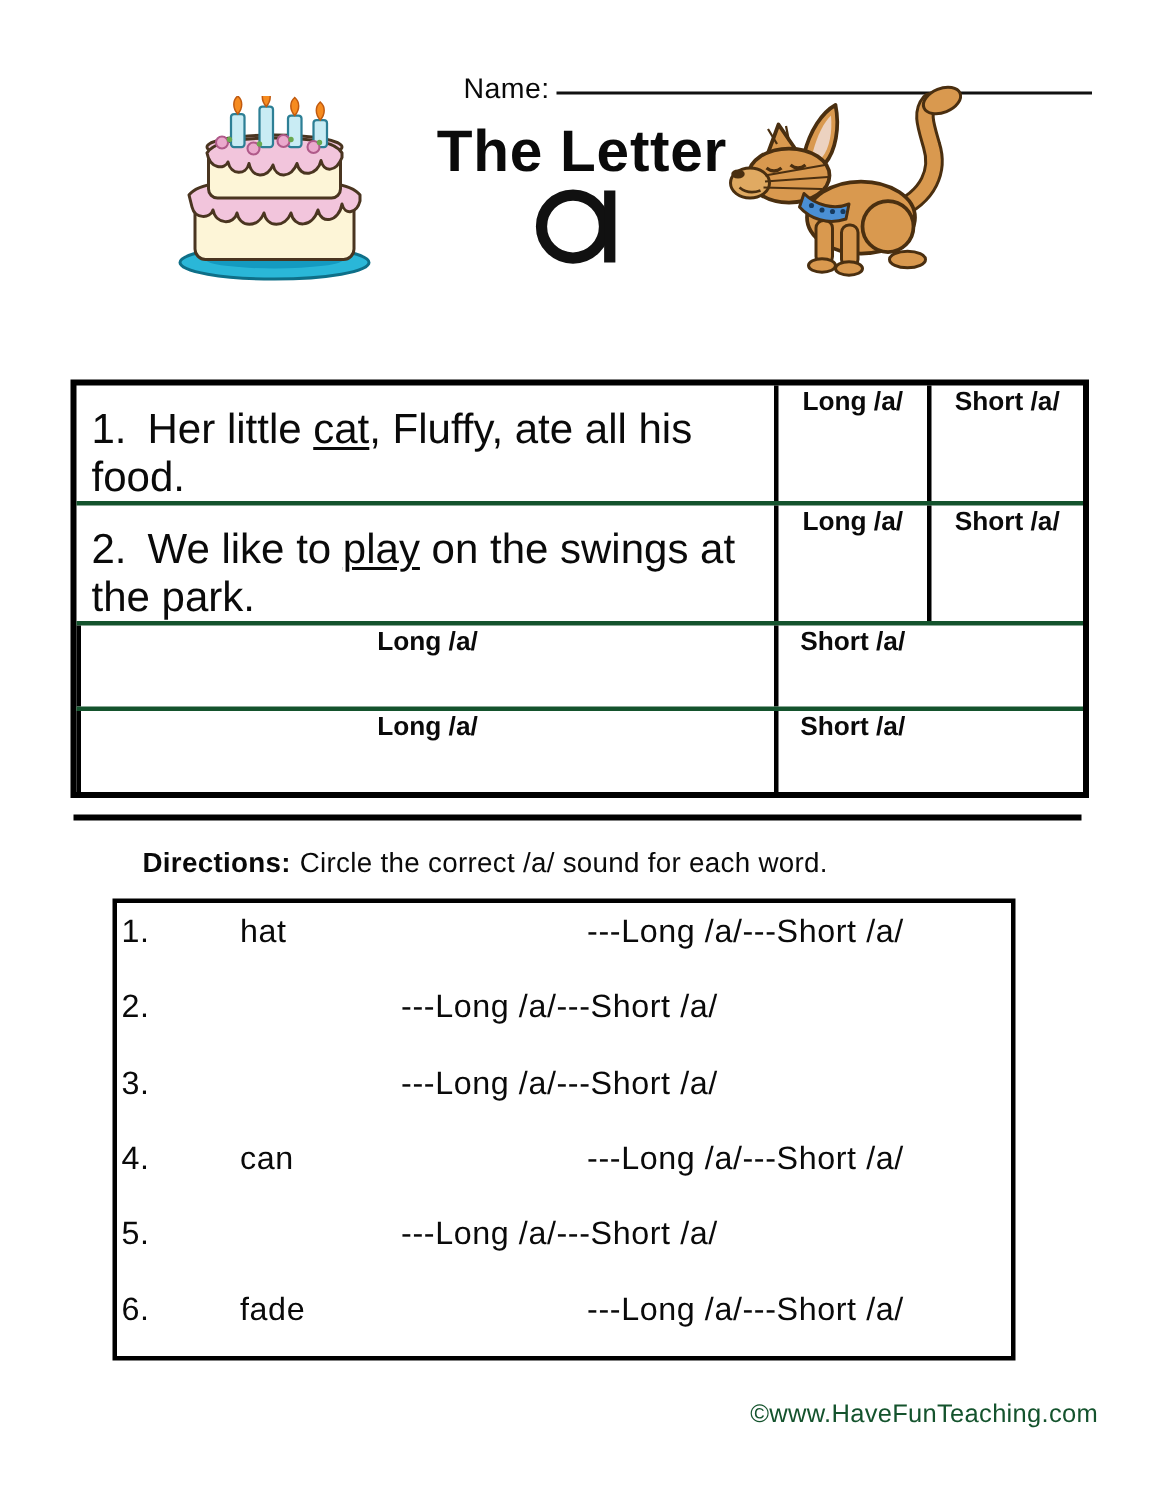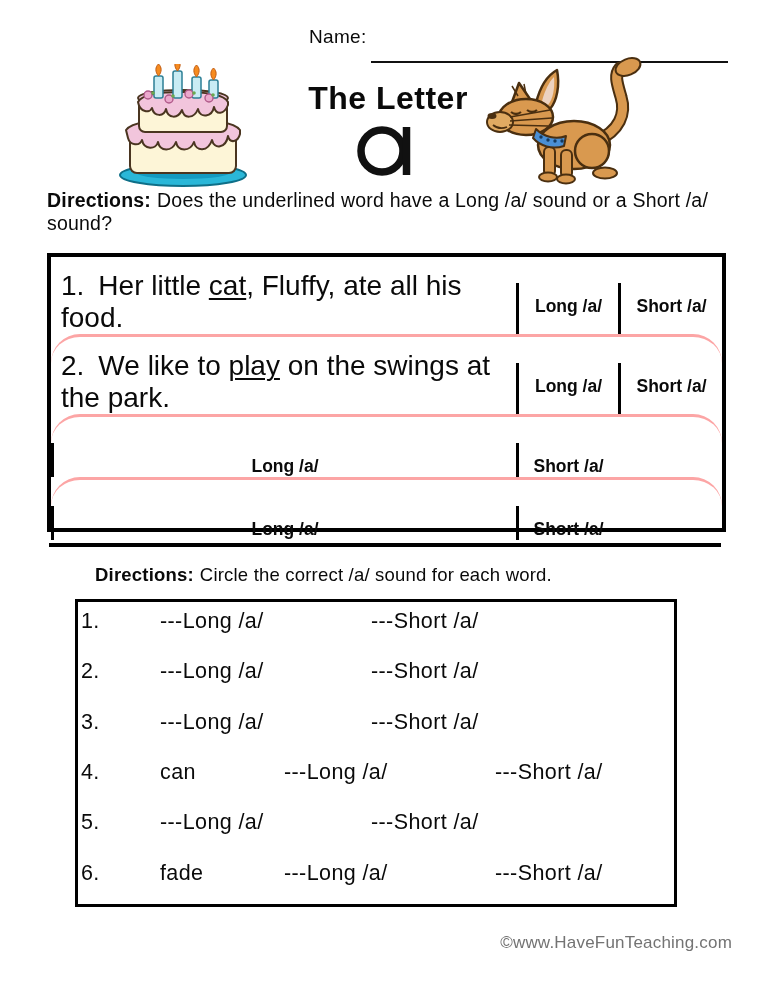--- a/index.html
+++ b/index.html
@@ -5,60 +5,60 @@
   * { margin:0; padding:0; box-sizing:border-box; }
   html,body { background:#e8e8e8; }
   .page {
     position:relative; width:772px; height:1000px; margin:0 auto;
     background:#ffffff; overflow:hidden; color:#0a0a0a;
     font-family:"Liberation Sans", sans-serif;
   }
   .sr { position:absolute; width:1px; height:1px; overflow:hidden; clip:rect(0 0 0 0); white-space:nowrap; }
 
   
-  .name-label { position:absolute; left:309px; top:26px; font-size:19px; letter-spacing:0.3px; }
+  .name-label { position:absolute; left:309px; top:49px; font-size:19px; letter-spacing:0.3px; }
   .name-line { position:absolute; left:371px; top:61px; width:357px; height:2px; background:#111; }
   .title { position:absolute; left:268px; top:80px; width:240px; text-align:center;
-           font-size:32px; font-weight:bold; letter-spacing:0.5px; }
+           font-size:39px; font-weight:bold; letter-spacing:0.5px; }
   .letter-wrap { position:absolute; left:356px; top:117px; width:66px; height:63px; }
   .cake-wrap { position:absolute; left:112px; top:64px; width:145px; height:125px; }
   .cat-wrap  { position:absolute; left:486px; top:55px; width:162px; height:133px; }
 
   
   .directions1 { position:absolute; left:47px; top:189px; width:674px;
                  font-size:19.5px; line-height:1.2; letter-spacing:0.2px; }
   .directions2 { position:absolute; left:95px; top:564px; width:600px;
                  font-size:18.5px; letter-spacing:0.2px; }
   .dir-label { font-weight:bold; margin-right:6px; }
 
   
   .t1 { position:absolute; left:47px; top:253px; width:679px; height:279px;
         border:4px solid #000; display:grid; grid-template-rows:repeat(4,1fr); }
   .t1-row { display:grid; grid-template-columns:1fr 102px 104px; }
-  .t1-row + .t1-row { border-top:3px solid #fca5a5;border-radius:29px; }
+  .t1-row + .t1-row { border-top:3px solid #14532d; }
   .t1-sentence { padding:13px 4px 0 10px; font-size:28px; }
   .t1-sentence .num { margin-right:14px; }
   .t1-sentence .u { text-decoration:underline; text-decoration-thickness:2px; text-underline-offset:3px; }
-  .t1-choice { border-left:3px solid #000; text-align:center; padding-top:13px;
-               font-size:17.5px; font-weight:bold;margin-top:26px; }
+  .t1-choice { border-left:3px solid #000; text-align:center; 
+               font-size:17.5px; font-weight:bold; }
 
   
   .divider { position:absolute; left:49px; top:543px; width:672px; height:4px; background:#000; }
 
   
   .t2 { position:absolute; left:75px; top:599px; width:602px; height:308px; border:3px solid #000; }
   .t2-row { height:calc(100% / 6); display:flex; align-items:flex-start; padding-top:7px;
             font-size:21.5px; letter-spacing:0.4px; }
   .t2-num  { width:82px; padding-left:3px; }
   .t2-word { width:124px; }
-  .t2-long { width:211px; }
+  .t2-long { width:211px;text-align:right; }
 
   
   .footer { position:absolute; left:420px; top:933px; width:312px; text-align:right;
-            font-size:17px; letter-spacing:0.2px; color:#737373; }
+            font-size:17px; letter-spacing:0.2px; color:#14532d; }
 </style>
 </head>
 <body>
 
 <div class="page">
 
   <span class="name-label">Name:</span>
   <div class="name-line"></div>
 
   <div class="cake-wrap">
@@ -148,23 +148,20 @@
       <path d="M24 62 L64 55 M24 66 L66 63 M23 70 L62 71" fill="none" stroke="#4a2f10" stroke-width="1.5"></path>
 
       <path d="M50 74 C 58 82, 70 85, 80 81 L78 91 C 66 95, 54 91, 47 83 Z" fill="#4a8fd4" stroke="#4a2f10" stroke-width="2" stroke-linejoin="round"></path>
       <circle cx="55" cy="82" r="1.7" fill="#163a5e"></circle>
       <circle cx="62" cy="85" r="1.7" fill="#163a5e"></circle>
       <circle cx="69" cy="86" r="1.7" fill="#163a5e"></circle>
       <circle cx="76" cy="86" r="1.7" fill="#163a5e"></circle>
     </svg>
   </div>
 
-  <p class="directions1">
-    <span class="dir-label">Directions:</span><span>Does the underlined word have a Long /a/ sound or a Short /a/ sound?</span>
-  </p>
 
   <div class="t1">
 
     <div class="t1-row">
       <div class="t1-sentence">
         <span class="num">1.</span><span>Her little </span><span class="u">cat</span><span>, Fluffy, ate all his food.</span>
       </div>
       <div class="t1-choice">Long /a/</div>
       <div class="t1-choice">Short /a/</div>
     </div>
@@ -192,20 +189,21 @@
   <div class="divider"></div>
 
   <p class="directions2">
     <span class="dir-label">Directions:</span><span>Circle the correct /a/ sound for each word.</span>
   </p>
 
   <div class="t2">
 
     <div class="t2-row">
       <span class="t2-num">1.</span>
+      <span class="t2-word">hat</span>
       <span class="t2-long">---Long /a/</span>
       <span class="t2-short">---Short /a/</span>
     </div>
 
     <div class="t2-row">
       <span class="t2-num">2.</span>
       <span class="t2-long">---Long /a/</span>
       <span class="t2-short">---Short /a/</span>
     </div>
 

